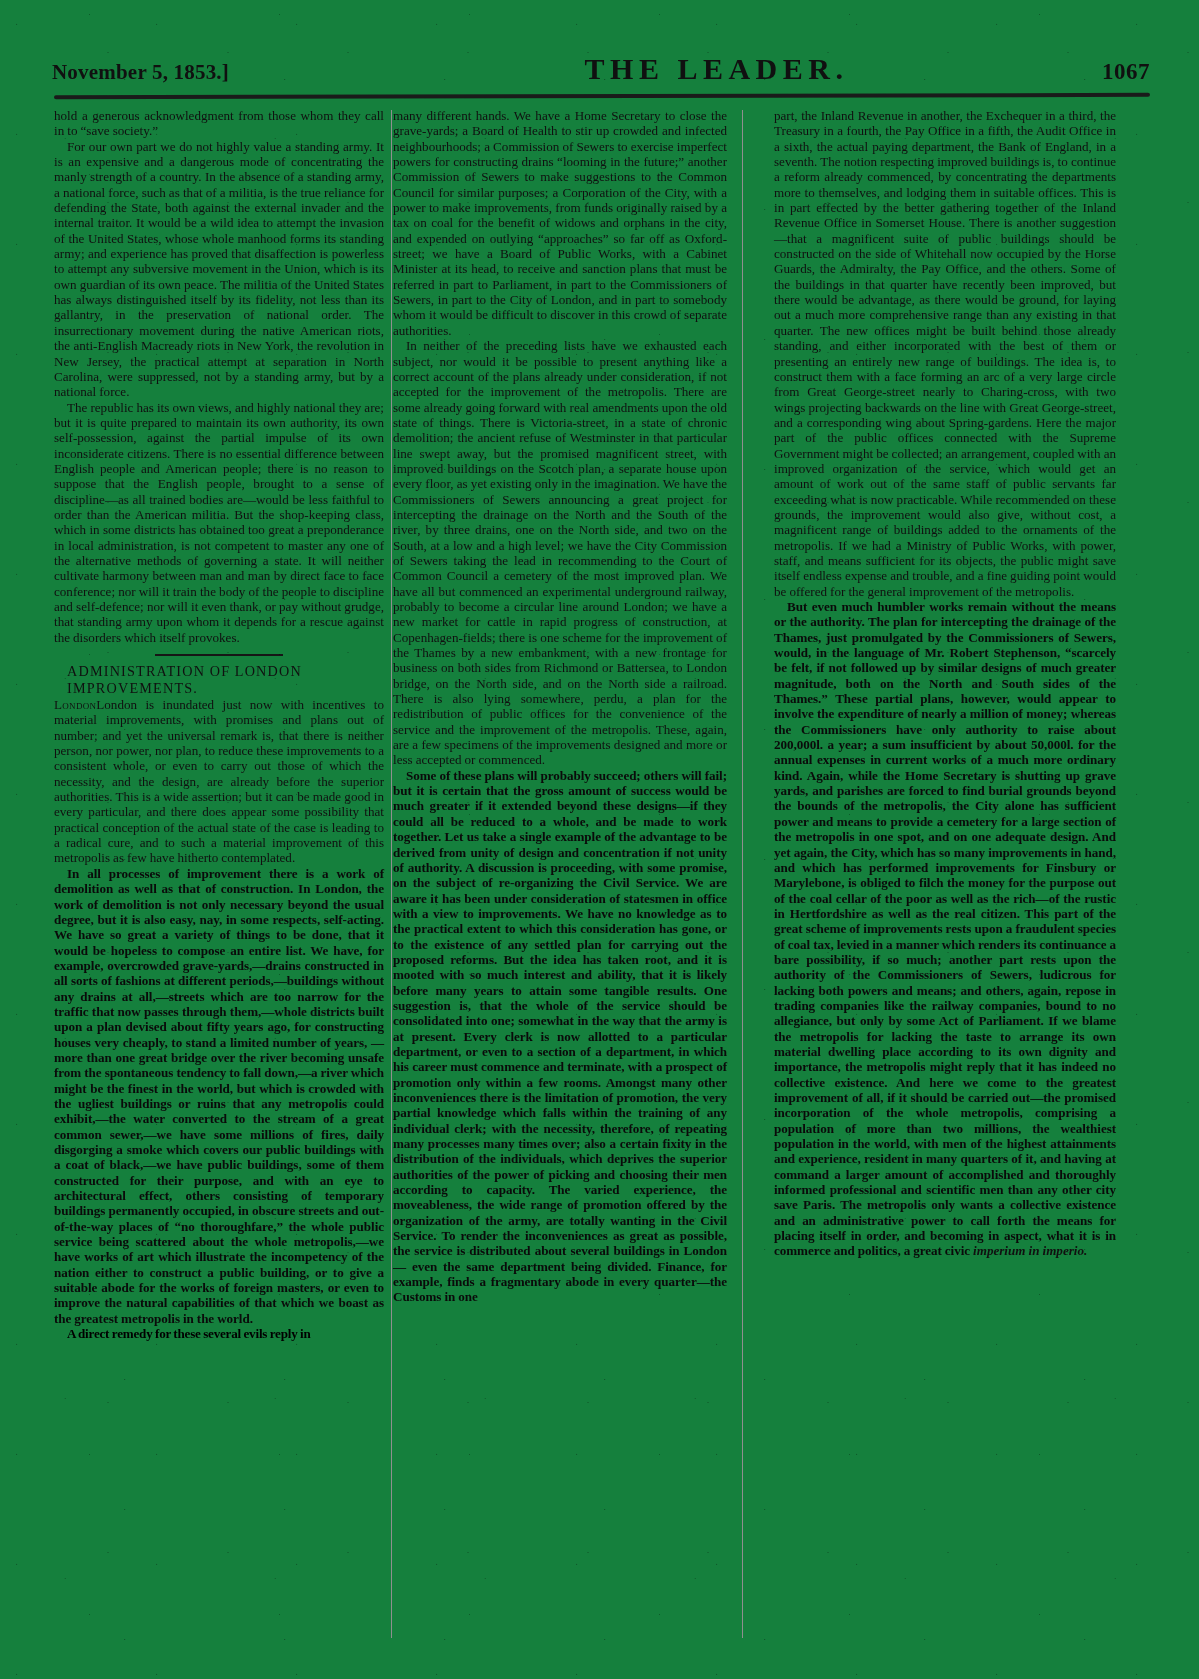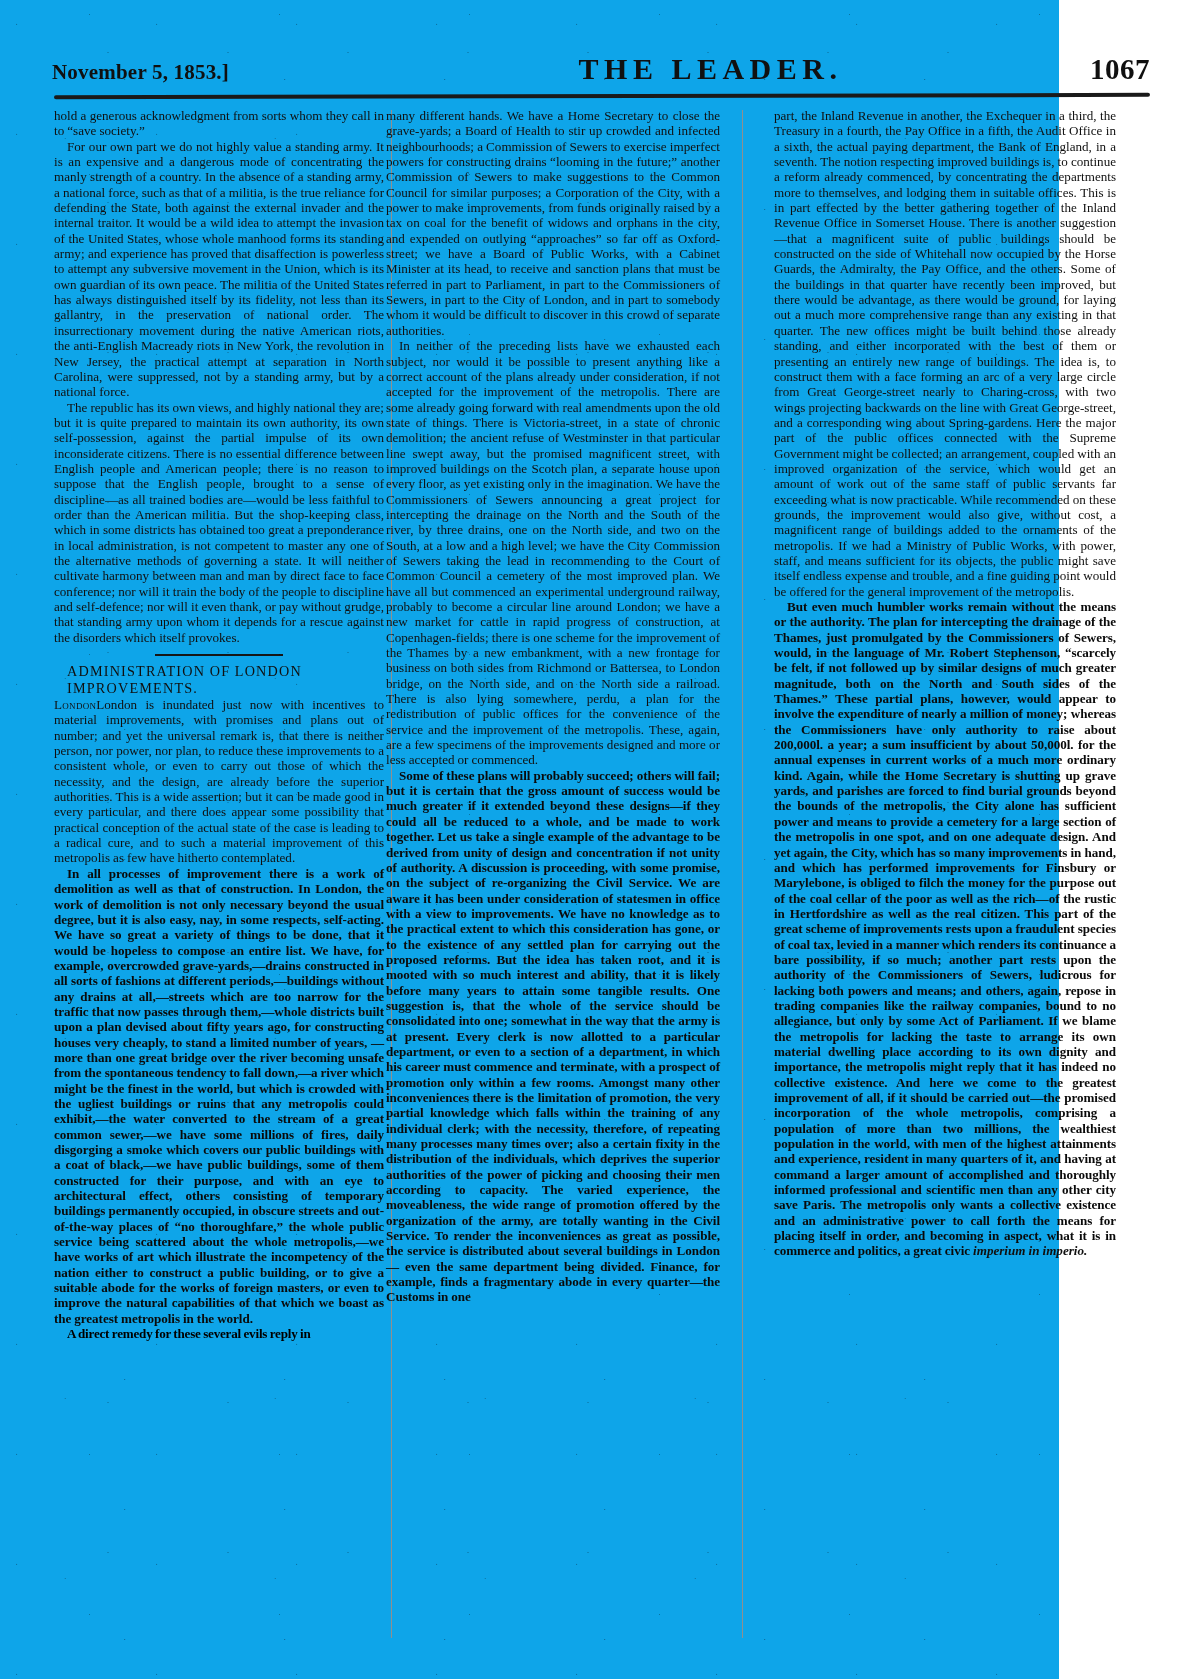--- a/index.html
+++ b/index.html
@@ -13,23 +13,23 @@
     position: relative;
     font-family: "Liberation Serif", "DejaVu Serif", serif;
     color: #101010;
     overflow: hidden;
   }
 
   
   #page {
     position: absolute;
     left: 0; top: 0;
-    width: 1059px;
+    width: 1199px;
     height: 1679px;
-    background: #0ea5e9;
+    background: #15803d;
   }
 
   
   #masthead {
     position: absolute;
     left: 52px;
     top: 52px;
     width: 1098px;
     height: 36px;
     display: flex;
@@ -43,21 +43,21 @@
     white-space: nowrap;
   }
   .mast-title {
     font-size: 30px;
     font-weight: bold;
     letter-spacing: 5.5px;
     white-space: nowrap;
     margin-left: 102px;
   }
   .mast-folio {
-    font-size: 29px;
+    font-size: 23px;
     font-weight: bold;
     letter-spacing: 0.5px;
     white-space: nowrap;
   }
 
   #masthead-rule {
     position: absolute;
     left: 54px;
     top: 94px;
     width: 1096px;
@@ -81,21 +81,21 @@
     height: 1540px;
     font-size: 13.1px;
     line-height: 15.35px;
     text-align: justify;
     text-justify: inter-word;
     -webkit-hyphens: none;
     hyphens: none;
     word-spacing: -0.2px;
   }
   #col1 { left: 0px;   width: 330px; }
-  #col2 { left: 332px; width: 334px; }
+  #col2 { left: 339px; width: 334px; }
   #col3 { left: 698px; width: 342px; margin-left: 22px; }
 
   .vrule {
     position: absolute;
     top: 2px;
     width: 1px;
     height: 1528px;
     background: #8f8f8f;
   }
   #vrule1 { left: 337px; }
@@ -159,21 +159,21 @@
     <span class="mast-folio">1067</span>
   </div>
   <div id="masthead-rule"></div>
 
   <div id="cols">
 
     <div class="vrule" id="vrule1"></div>
     <div class="vrule" id="vrule2"></div>
 
     <div class="col" id="col1">
-      <p class="noindent">hold a generous acknowledgment from sorts whom they call in to “save society.”</p>
+      <p class="noindent">hold a generous acknowledgment from those whom they call in to “save society.”</p>
       <p>For our own part we do not highly value a standing army. It is an expensive and a dangerous mode of concentrating the manly strength of a country. In the absence of a standing army, a national force, such as that of a militia, is the true reliance for defending the State, both against the external invader and the internal traitor. It would be a wild idea to attempt the invasion of the United States, whose whole manhood forms its standing army; and experience has proved that disaffection is powerless to attempt any subversive movement in the Union, which is its own guardian of its own peace. The militia of the United States has always distinguished itself by its fidelity, not less than its gallantry, in the preservation of national order. The insurrectionary movement during the native American riots, the anti-English Macready riots in New York, the revolution in New Jersey, the practical attempt at separation in North Carolina, were suppressed, not by a standing army, but by a national force.</p>
       <p>The republic has its own views, and highly national they are; but it is quite prepared to maintain its own authority, its own self-possession, against the partial impulse of its own inconsiderate citizens. There is no essential difference between English people and American people; there is no reason to suppose that the English people, brought to a sense of discipline—as all trained bodies are—would be less faithful to order than the American militia. But the shop-keeping class, which in some districts has obtained too great a preponderance in local administration, is not competent to master any one of the alternative methods of governing a state. It will neither cultivate harmony between man and man by direct face to face conference; nor will it train the body of the people to discipline and self-defence; nor will it even thank, or pay without grudge, that standing army upon whom it depends for a rescue against the disorders which itself provokes.</p>
 
       <div class="sec-divider"></div>
       <p class="sec-head">ADMINISTRATION OF LONDON</p>
       <p class="sec-head">IMPROVEMENTS.</p>
 
       <p class="noindent"><span class="smallcaps">London</span><span>London is inundated just now with incentives to material improvements, with promises and plans out of number; and yet the universal remark is, that there is neither person, nor power, nor plan, to reduce these improvements to a consistent whole, or even to carry out those of which the necessity, and the design, are already before the superior authorities. This is a wide assertion; but it can be made good in every particular, and there does appear some possibility that practical conception of the actual state of the case is leading to a radical cure, and to such a material improvement of this metropolis as few have hitherto contemplated.</span></p>
 
       <p class="ink1">In all processes of improvement there is a work of demolition as well as that of construction. In London, the work of demolition is not only necessary beyond the usual degree, but it is also easy, nay, in some respects, self-acting. We have so great a variety of things to be done, that it would be hopeless to compose an entire list. We have, for example, overcrowded grave-yards,—drains constructed in all sorts of fashions at different periods,—buildings without any drains at all,—streets which are too narrow for the traffic that now passes through them,—whole districts built upon a plan devised about fifty years ago, for constructing houses very cheaply, to stand a limited number of years, —more than one great bridge over the river becoming unsafe from the spontaneous tendency to fall down,—a river which might be the finest in the world, but which is crowded with the ugliest buildings or ruins that any metropolis could exhibit,—the water converted to the stream of a great common sewer,—we have some millions of fires, daily disgorging a smoke which covers our public buildings with a coat of black,—we have public buildings, some of them constructed for their purpose, and with an eye to architectural effect, others consisting of temporary buildings permanently occupied, in obscure streets and out-of-the-way places of “no thoroughfare,” the whole public service being scattered about the whole metropolis,—we have works of art which illustrate the incompetency of the nation either to construct a public building, or to give a suitable abode for the works of foreign masters, or even to improve the natural capabilities of that which we boast as the greatest metropolis in the world.</p>

